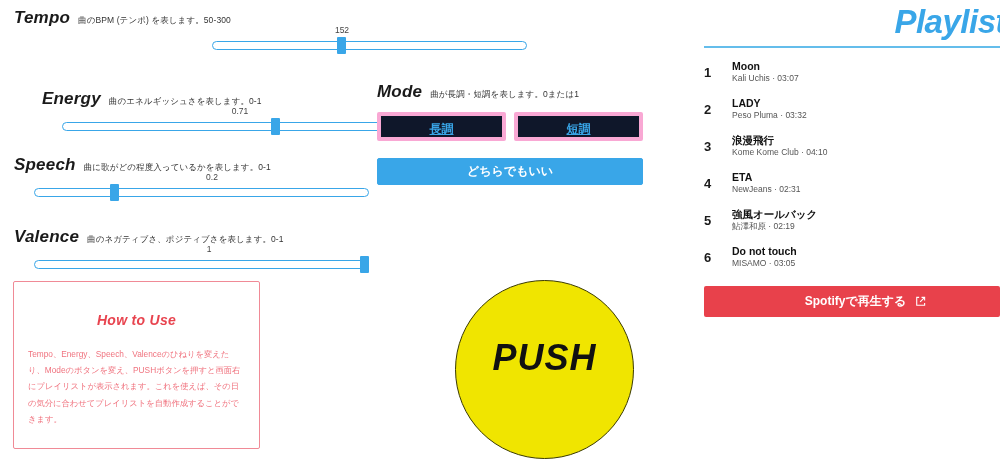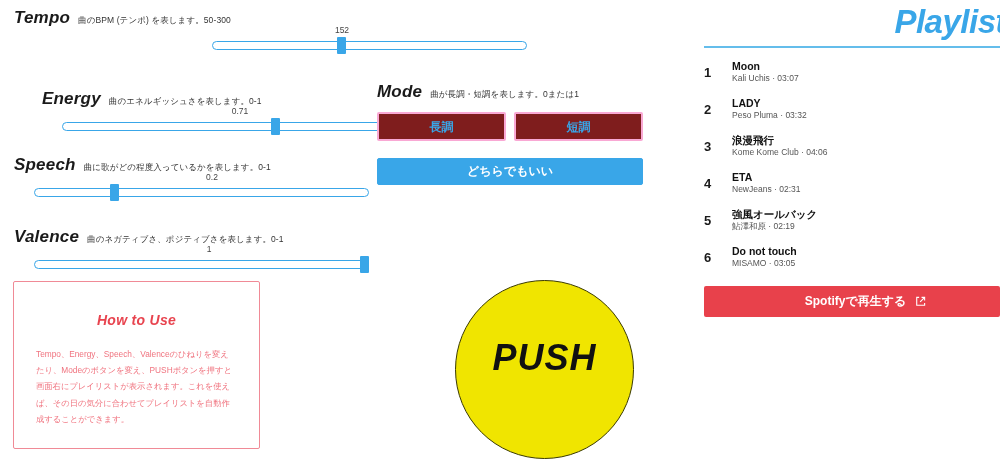--- a/index.html
+++ b/index.html
@@ -58,22 +58,22 @@
   #valence-block .track    { left: 20px; width: 335px; }
   #valence-block .thumb    { left: 346px; }
   #valence-block .slider-value { left: 167px; width: 56px; }
 
   
   #mode-block { position: absolute; left: 377px; top: 82px; width: 266px; }
   .mode-row { display: flex; gap: 8px; margin-top: 10px; }
   .mode-btn {
     flex: 1; height: 29px; line-height: 27px; text-align: center;
     font-size: 12px; font-weight: bold; cursor: pointer;
-    border: 2px solid #f9a8d4; border-radius: 2px;
-    background: #7f1d1d; color: #39a6e8;
+    border: 4px solid #f9a8d4; border-radius: 2px;
+    background: #0f172a; color: #39a6e8; text-decoration: underline;
   }
   .mode-wide {
     margin-top: 17px; height: 27px; line-height: 25px; text-align: center;
     font-size: 12px; font-weight: bold; cursor: pointer;
     border: 1px solid #39a6e8; border-radius: 2px;
     background: #39a6e8; color: #ffffff;
   }
 
   
   #howto {
@@ -81,21 +81,21 @@
     width: 247px; height: 168px;
     border: 1px solid #f08a96; border-radius: 2px;
     background: #ffffff; padding: 14px 14px 0 14px;
   }
   #howto h3 {
     margin: 16px 0 18px 0; text-align: center;
     font-size: 14px; font-weight: bold; font-style: italic;
     color: #e8444f; letter-spacing: .3px;
   }
   #howto p {
-    margin: 8px; font-size: 8.3px; line-height: 1.95;
+    margin: 0; font-size: 8.3px; line-height: 1.95;
     color: #f0737f; text-align: left;
   }
 
   
   #push-btn {
     position: absolute; left: 455px; top: 280px;
     width: 179px; height: 179px; border-radius: 50%;
     background: #f0e500; border: 1px solid #3a3a00;
     cursor: pointer;
   }
@@ -228,21 +228,21 @@
           <div class="track-num">2</div>
           <div>
             <div class="track-name">LADY</div>
             <div class="track-meta">Peso Pluma · 03:32</div>
           </div>
         </div>
         <div class="track-item">
           <div class="track-num">3</div>
           <div>
             <div class="track-name">浪漫飛行</div>
-            <div class="track-meta">Kome Kome Club · 04:06</div>
+            <div class="track-meta">Kome Kome Club · 04:10</div>
           </div>
         </div>
         <div class="track-item">
           <div class="track-num">4</div>
           <div>
             <div class="track-name">ETA</div>
             <div class="track-meta">NewJeans · 02:31</div>
           </div>
         </div>
         <div class="track-item">

